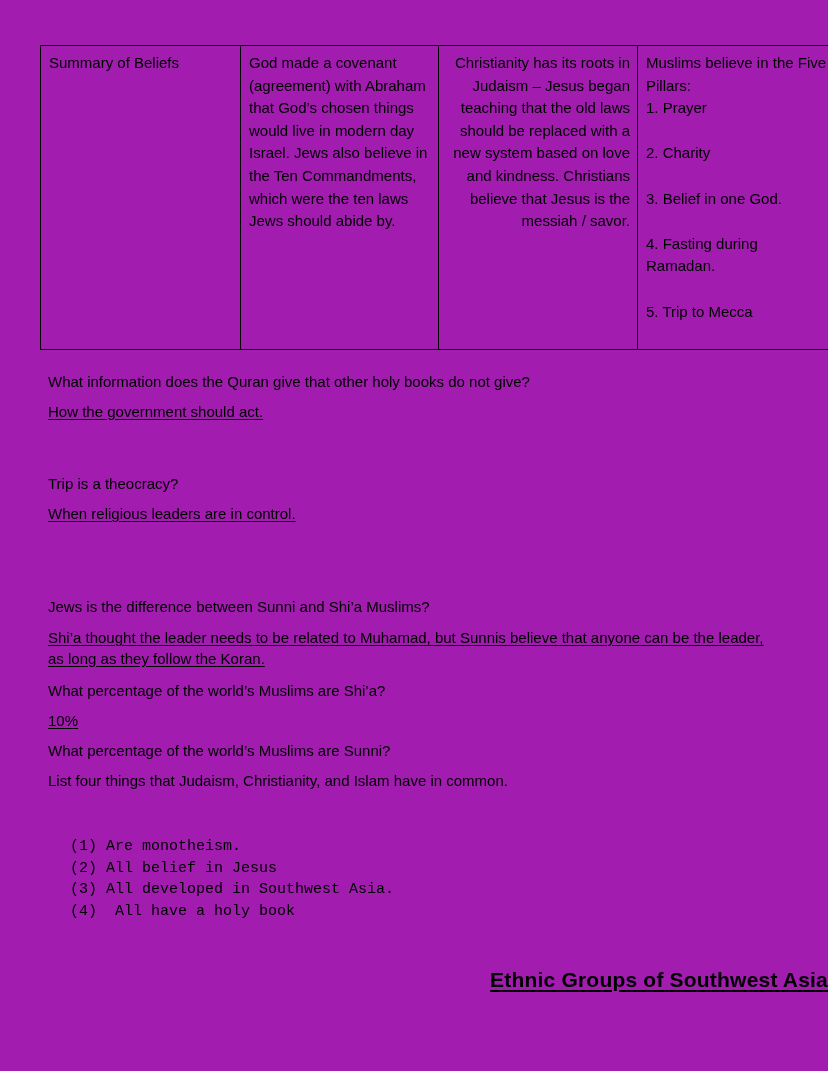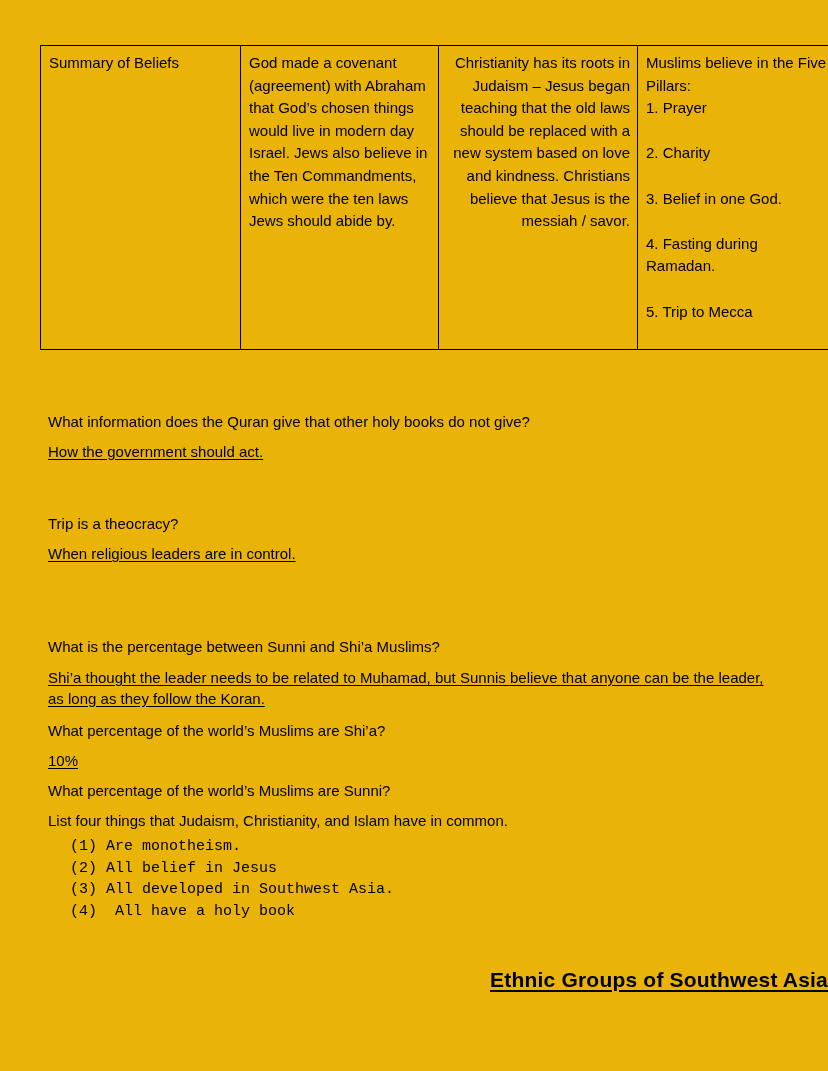--- a/index.html
+++ b/index.html
@@ -13,21 +13,21 @@
     height: 1071px;
     position: relative;
     font-family: "Liberation Sans", sans-serif;
     color: #000000;
     -webkit-font-smoothing: antialiased;
   }
   .page {
     position: relative;
     width: 828px;
     height: 1071px;
-    background: #eab308;
+    background: #a21caf;
     overflow: hidden;
   }
 
   
   .beliefs-table {
     position: absolute;
     left: 40px;
     top: 45px;
     width: 732px;
     border-collapse: collapse;
@@ -47,21 +47,20 @@
   .col-islam   { width: 183px; }
 
   .cell-text { white-space: pre-line; }
 
   
   .qa-block {
     position: absolute;
     left: 48px;
     top: 372px;
     width: 724px;
-    margin-top: 40px;
   }
   .qa-line {
     font-size: 15px;
     line-height: 19px;
     margin: 0;
   }
   .question { margin-bottom: 11px; }
   .answer {
     text-decoration: underline;
     text-underline-offset: 2px;
@@ -146,21 +145,21 @@
     <p class="qa-line question">What information does the Quran give that other holy books do not give?</p>
     <p class="qa-line answer">How the government should act.</p>
 
     <div class="gap-small"></div>
 
     <p class="qa-line question">Trip is a theocracy?</p>
     <p class="qa-line answer">When religious leaders are in control.</p>
 
     <div class="gap-large"></div>
 
-    <p class="qa-line question">What is the percentage between Sunni and Shi’a Muslims?</p>
+    <p class="qa-line question">Jews is the difference between Sunni and Shi’a Muslims?</p>
     <p class="qa-line answer-long">Shi’a thought the leader needs to be related to Muhamad, but Sunnis believe that anyone can be the leader, as long as they follow the Koran.</p>
 
     <p class="qa-line question">What percentage of the world’s Muslims are Shi’a?</p>
     <p class="qa-line answer">10%</p>
 
     <p class="qa-line question">What percentage of the world’s Muslims are Sunni?</p>
 
     <p class="qa-line question">List four things that Judaism, Christianity, and Islam have in common.</p>
   </div>
 

